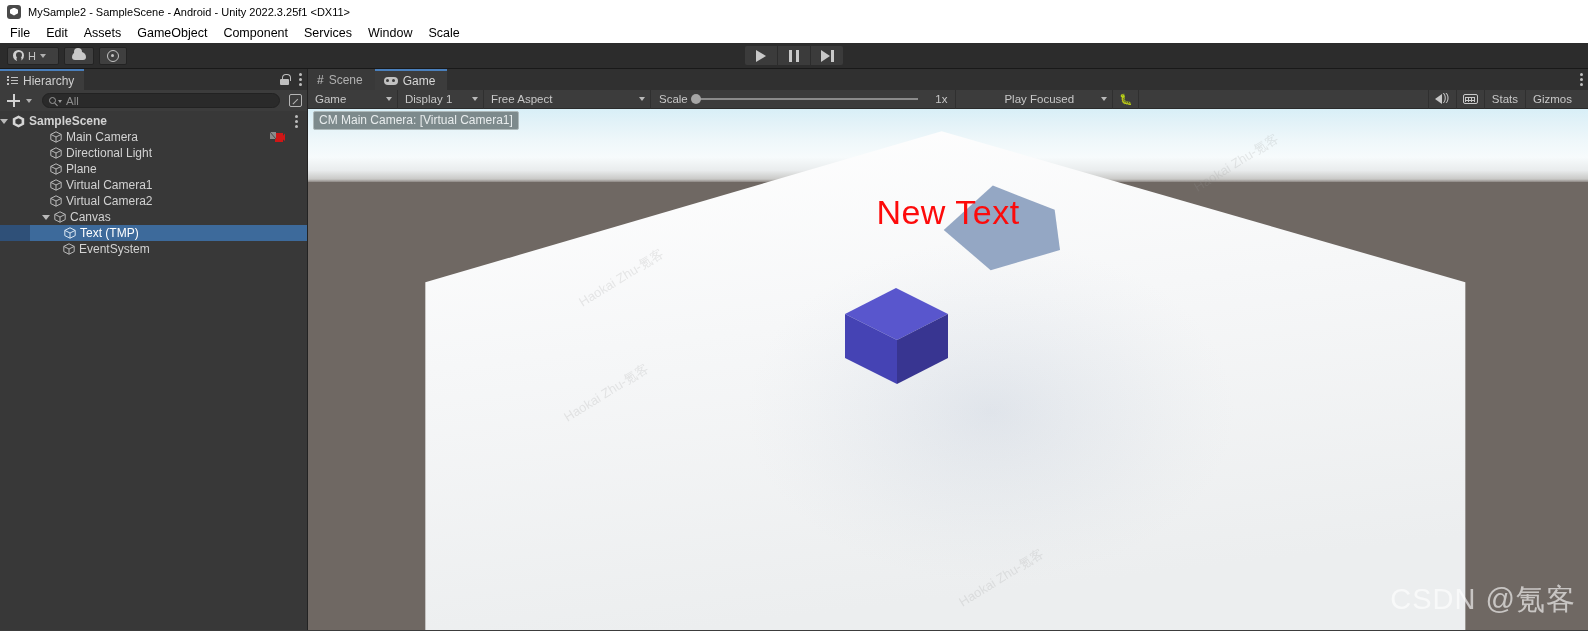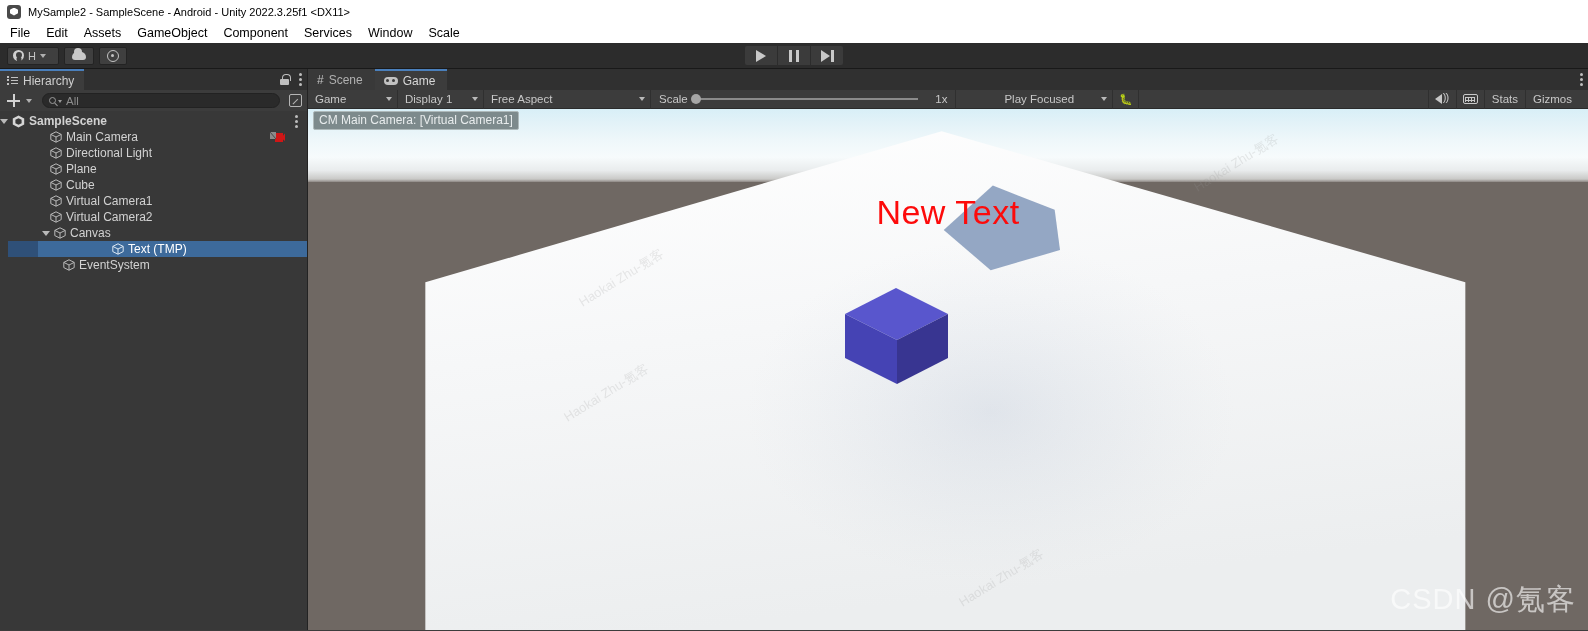--- a/index.html
+++ b/index.html
@@ -630,30 +630,20 @@
         <span class="go-ico">
           <svg width="12" height="12" viewBox="0 0 12 12">
             <polygon points="6,0.8 11.2,3.4 11.2,8.6 6,11.2 0.8,8.6 0.8,3.4" fill="none" stroke="#b9b9b9" stroke-width="1"></polygon>
             <polyline points="0.8,3.4 6,6 11.2,3.4" fill="none" stroke="#b9b9b9" stroke-width="1"></polyline>
             <line x1="6" y1="6" x2="6" y2="11.2" stroke="#b9b9b9" stroke-width="1"></line>
           </svg>
         </span>
         <span class="row-label">Plane</span>
       </div>
 
-      <div class="row" style="padding-left:50px;">
-        <span class="go-ico">
-          <svg width="12" height="12" viewBox="0 0 12 12">
-            <polygon points="6,0.8 11.2,3.4 11.2,8.6 6,11.2 0.8,8.6 0.8,3.4" fill="none" stroke="#b9b9b9" stroke-width="1"></polygon>
-            <polyline points="0.8,3.4 6,6 11.2,3.4" fill="none" stroke="#b9b9b9" stroke-width="1"></polyline>
-            <line x1="6" y1="6" x2="6" y2="11.2" stroke="#b9b9b9" stroke-width="1"></line>
-          </svg>
-        </span>
-        <span class="row-label">Cube</span>
-      </div>
 
       <div class="row" style="padding-left:50px;">
         <span class="go-ico">
           <svg width="12" height="12" viewBox="0 0 12 12">
             <polygon points="6,0.8 11.2,3.4 11.2,8.6 6,11.2 0.8,8.6 0.8,3.4" fill="none" stroke="#b9b9b9" stroke-width="1"></polygon>
             <polyline points="0.8,3.4 6,6 11.2,3.4" fill="none" stroke="#b9b9b9" stroke-width="1"></polyline>
             <line x1="6" y1="6" x2="6" y2="11.2" stroke="#b9b9b9" stroke-width="1"></line>
           </svg>
         </span>
         <span class="row-label">Virtual Camera1</span>
@@ -675,21 +665,21 @@
         <span class="go-ico">
           <svg width="12" height="12" viewBox="0 0 12 12">
             <polygon points="6,0.8 11.2,3.4 11.2,8.6 6,11.2 0.8,8.6 0.8,3.4" fill="none" stroke="#b9b9b9" stroke-width="1"></polygon>
             <polyline points="0.8,3.4 6,6 11.2,3.4" fill="none" stroke="#b9b9b9" stroke-width="1"></polyline>
             <line x1="6" y1="6" x2="6" y2="11.2" stroke="#b9b9b9" stroke-width="1"></line>
           </svg>
         </span>
         <span class="row-label">Canvas</span>
       </div>
 
-      <div class="row selected" style="padding-left:104px;margin-left:8px;">
+      <div class="row selected" style="padding-left:64px;">
         <span class="go-ico">
           <svg width="12" height="12" viewBox="0 0 12 12">
             <polygon points="6,0.8 11.2,3.4 11.2,8.6 6,11.2 0.8,8.6 0.8,3.4" fill="none" stroke="#dce8f3" stroke-width="1"></polygon>
             <polyline points="0.8,3.4 6,6 11.2,3.4" fill="none" stroke="#dce8f3" stroke-width="1"></polyline>
             <line x1="6" y1="6" x2="6" y2="11.2" stroke="#dce8f3" stroke-width="1"></line>
           </svg>
         </span>
         <span class="row-label">Text (TMP)</span>
       </div>
 

